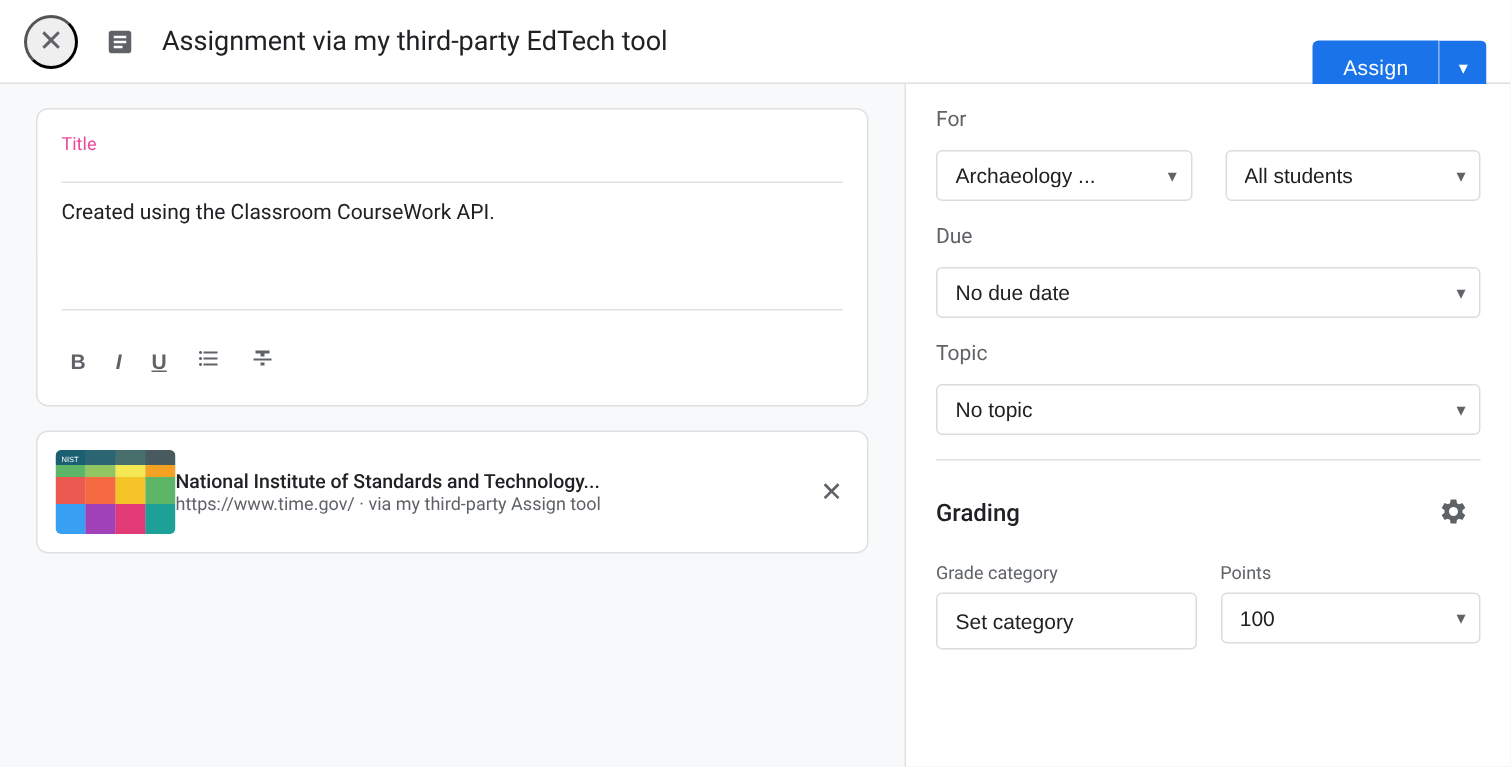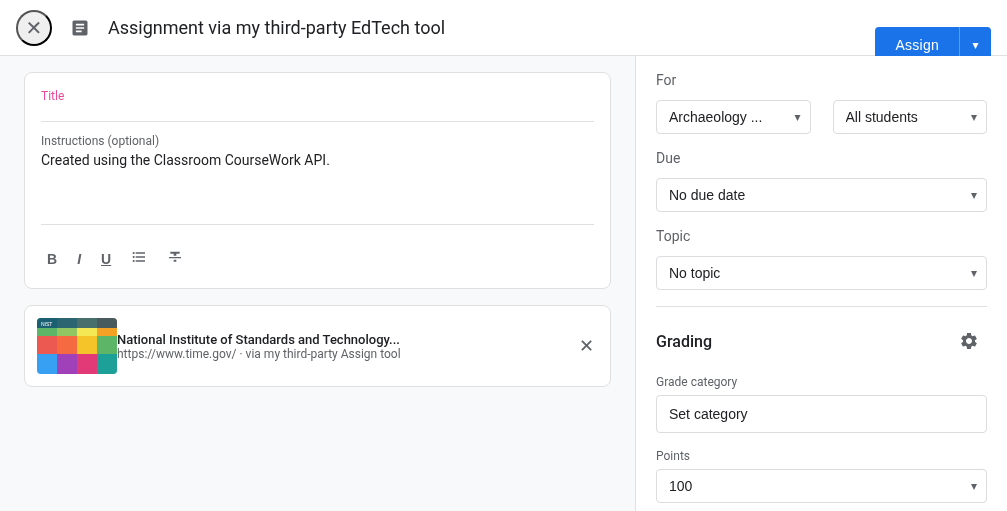--- a/index.html
+++ b/index.html
@@ -203,21 +203,21 @@
       font-size: 18px;
       padding: 4px;
       border-radius: 50%;
       display: flex;
       align-items: center;
       justify-content: center;
     }
 
     
     .right-panel {
-      width: 372px;
+      width: 404px;
       background: #fff;
       border-left: 1px solid #e0e0e0;
       overflow-y: auto;
       padding: 16px 20px;
       flex-shrink: 0;
     }
 
     .section-label {
       font-size: 14px;
       color: #5f6368;
@@ -285,21 +285,20 @@
       align-items: center;
       justify-content: center;
       width: 36px;
       height: 36px;
       border-radius: 50%;
     }
 
     .grade-row {
       display: flex;
       gap: 16px;
-      flex-direction: column;
     }
     .grade-col {
       flex: 1;
     }
     .grade-col-label {
       font-size: 12px;
       color: #5f6368;
       margin-bottom: 6px;
     }
     .grade-category-btn {
@@ -356,21 +355,20 @@
   <div class="left-panel">
     <div class="card">
 
       <div>
         <div class="field-label">Title</div>
       </div>
 
       <hr class="divider">
 
       <div>
-        <div class="instructions-label">Instructions (optional)</div>
         <div class="instructions-text" contenteditable="true" style="">Created using the Classroom CourseWork API.</div>
       </div>
 
       <hr class="divider">
 
       <div class="toolbar">
         <button class="toolbar-btn" style="font-weight:bold;">B</button>
         <button class="toolbar-btn italic" style="font-style:italic;">I</button>
         <button class="toolbar-btn underline" style="text-decoration:underline;">U</button>
         <button class="toolbar-btn">

